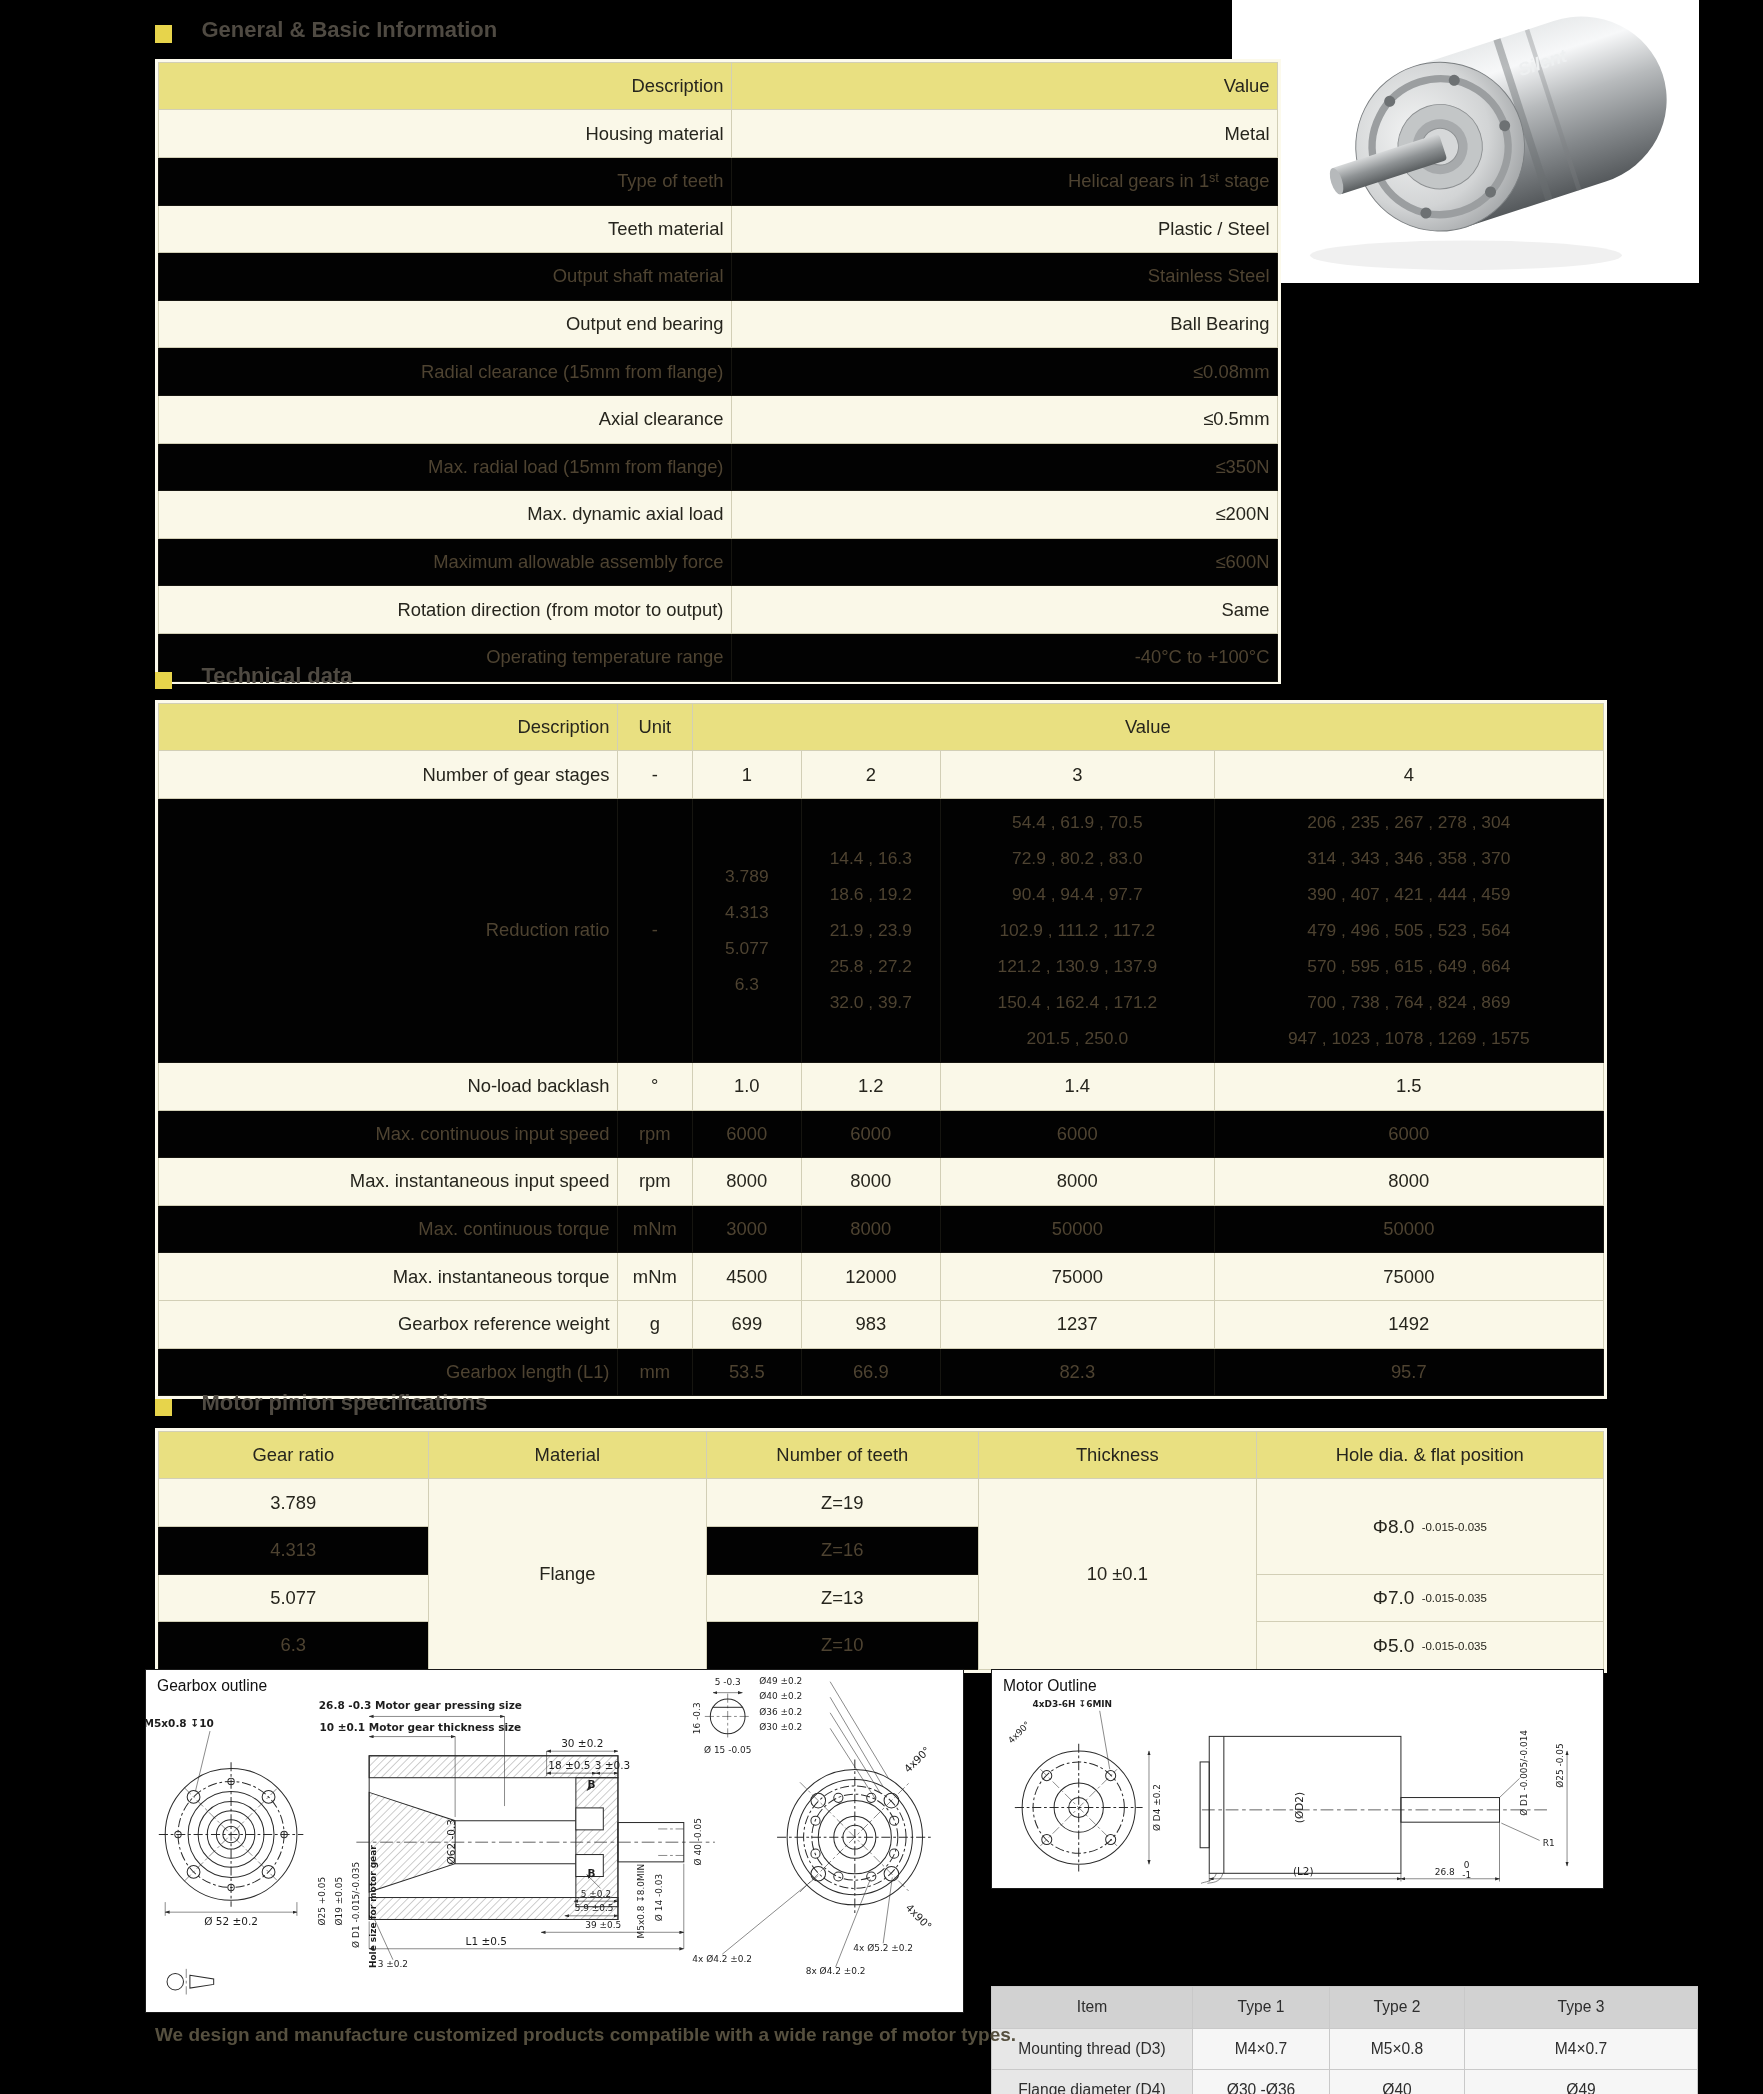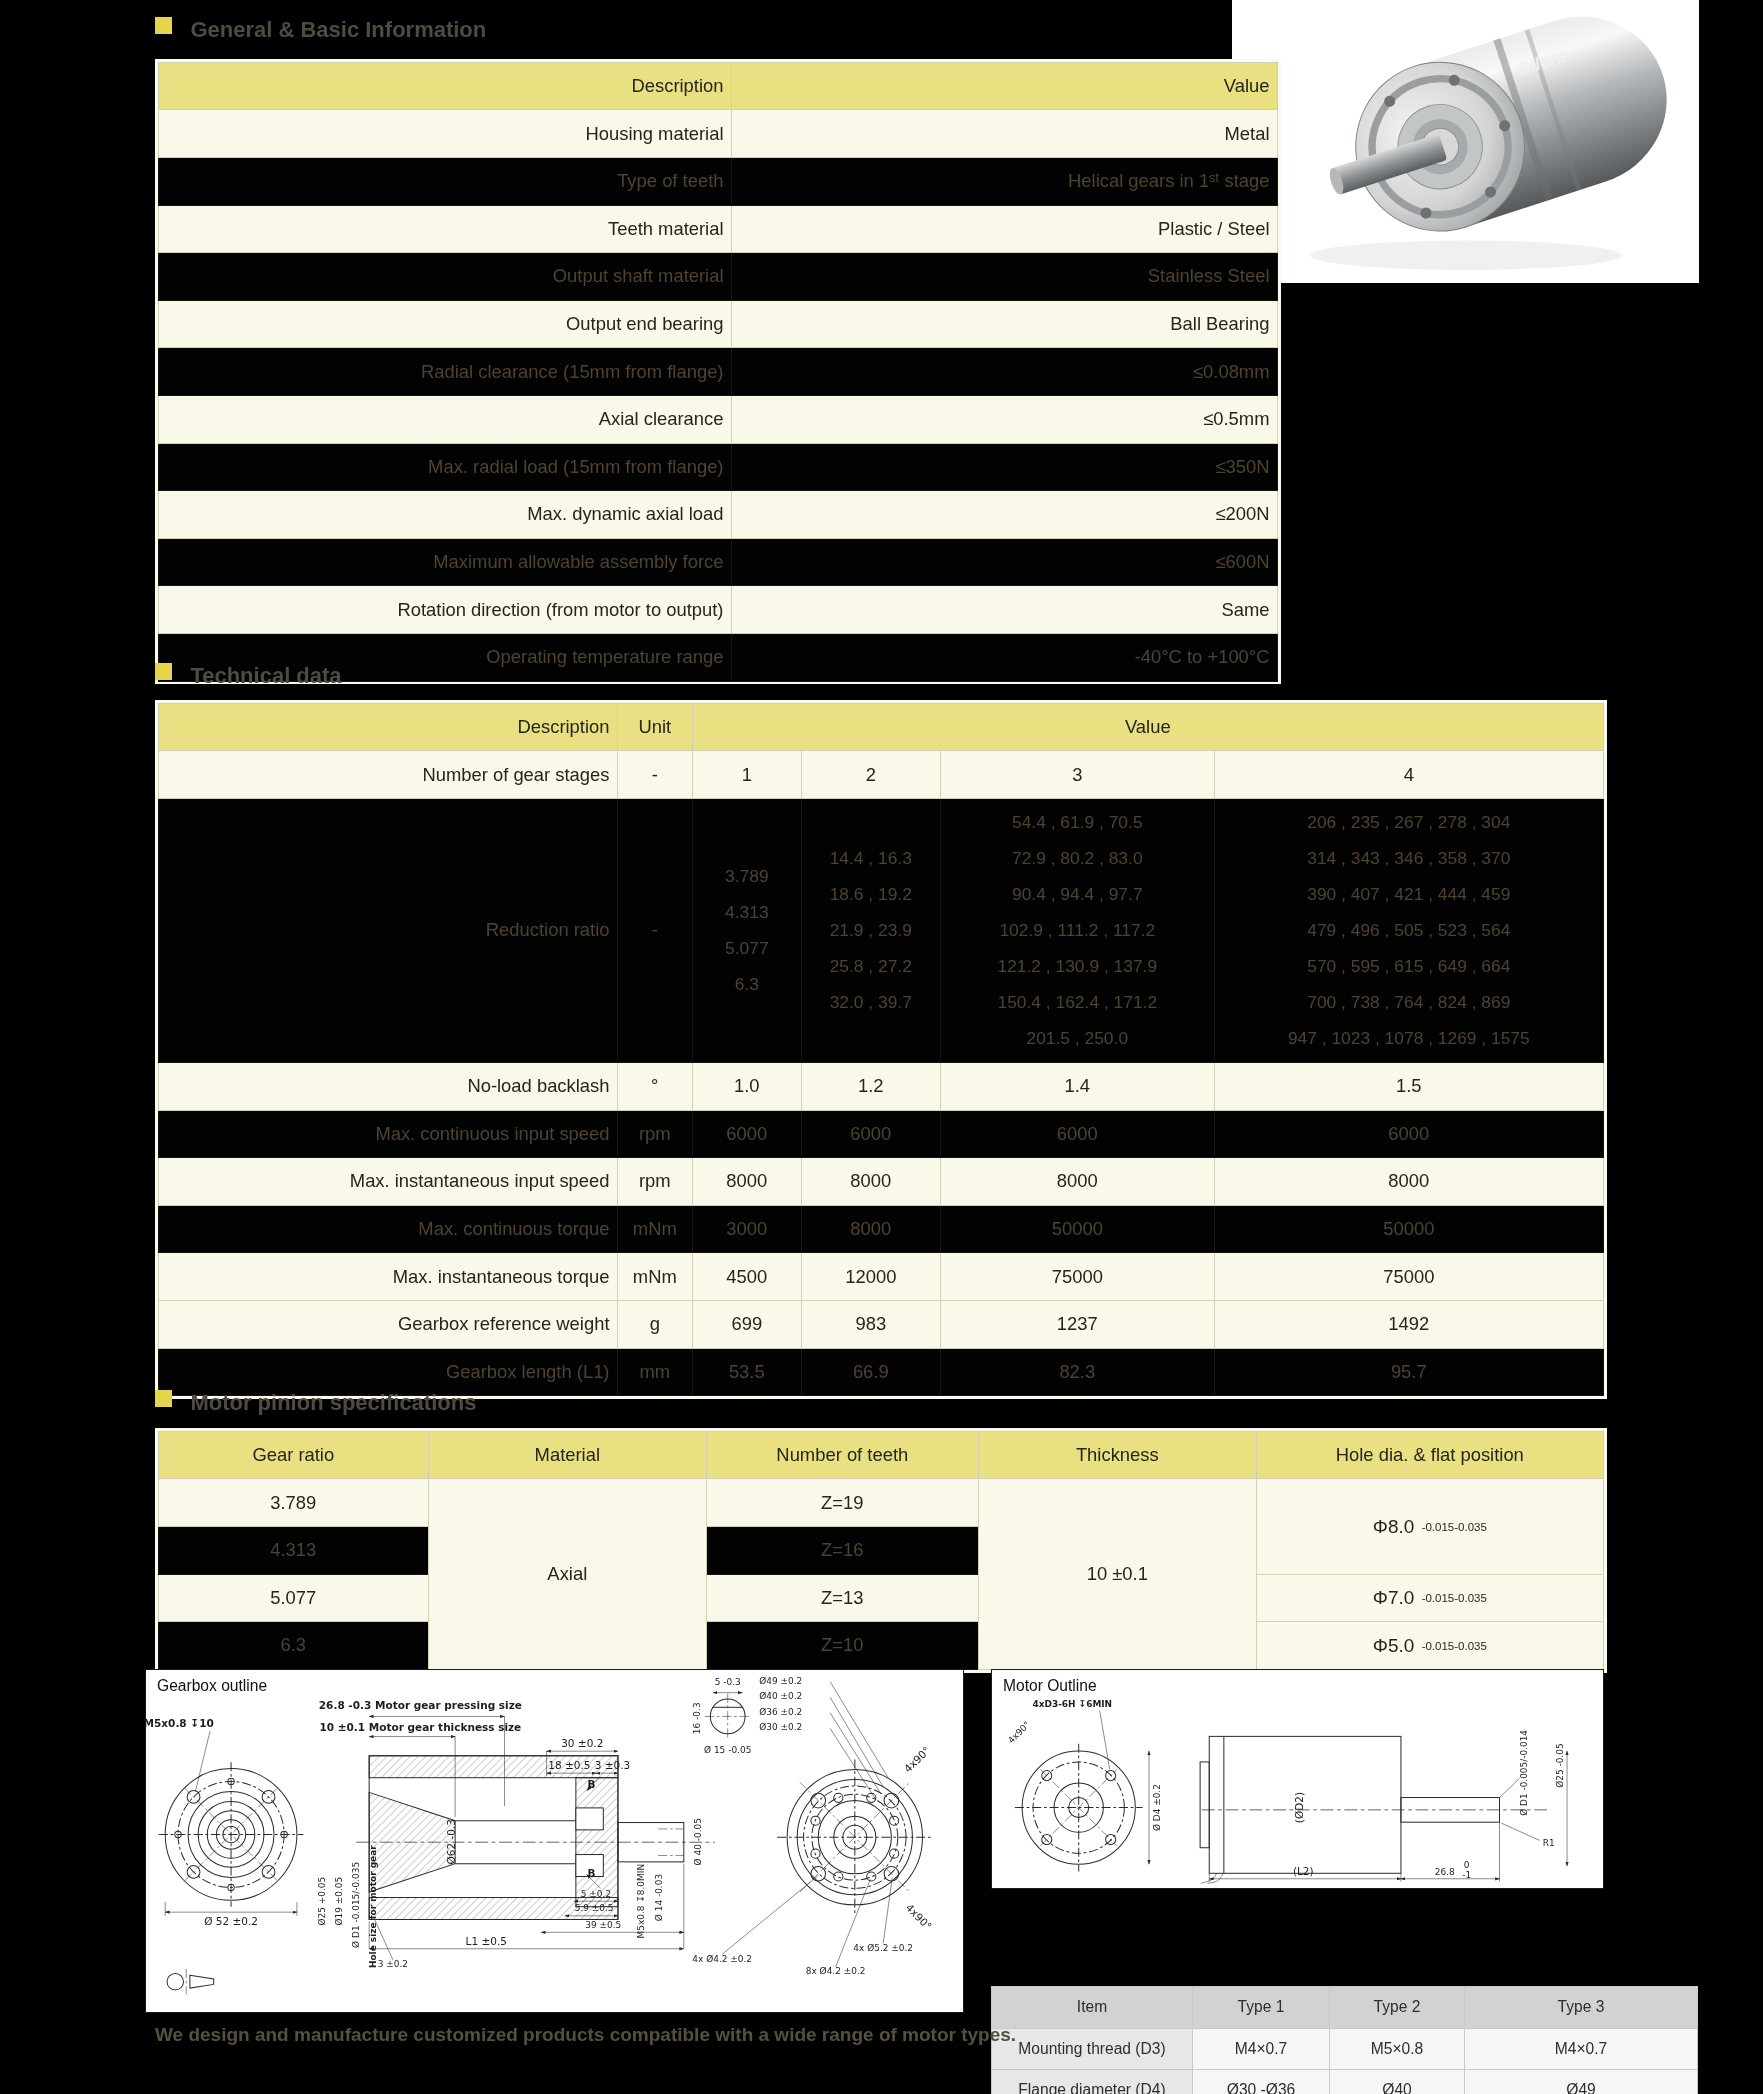--- a/index.html
+++ b/index.html
@@ -1,19 +1,19 @@
 <!DOCTYPE html>
 <html style="font-size:14.7px"><head>
 <meta charset="utf-8">
 <style>
   html,body{margin:0;padding:0}
   body{width:1763px;height:2095px;background:#000;position:relative;overflow:hidden;
        font-family:"Liberation Sans","DejaVu Sans",sans-serif;color:#26251d}
   .abs{position:absolute}
-  .sec-title{display:flex;align-items:flex-start;gap:18px;font-size:22px;font-weight:bold;color:#4f4a42}
+  .sec-title{display:flex;align-items:flex-end;gap:29px;font-size:22px;font-weight:bold;color:#4f4a42}
   .bullet{width:17.4px;height:17.4px;background:#e7d44b;display:inline-block;flex:0 0 auto}
   .tablewrap{background:#fcfaec;padding:2.8px}
   table{border-collapse:collapse;table-layout:fixed;width:100%}
   td{border:0.9px solid #d2cfb6;background:#faf8e8;font-size:18.4px;text-align:center;vertical-align:middle;
      padding:1.8px 7.3px;height:43px;color:#26251d;overflow:hidden}
   td.left{text-align:right;padding-left:14.7px}
   tr.head td{background:#e9e081}
   tr.dark td{background:#020202;color:#4e4331;border-color:#161510}
   tr.dark td.span{background:#faf8e8;color:#26251d;border-color:#d2cfb6}
   td.pre{white-space:pre-line;font-size:17.4px;line-height:36px;padding:5.5px 3.7px}
@@ -287,21 +287,21 @@
     <tbody>
         <tr class="head">
           <td>Gear ratio</td>
           <td>Material</td>
           <td>Number of teeth</td>
           <td>Thickness</td>
           <td>Hole dia. &amp; flat position</td>
         </tr>
         <tr>
           <td>3.789</td>
-          <td class="span" rowspan="4">Axial</td>
+          <td class="span" rowspan="4">Flange</td>
           <td>Z=19</td>
           <td class="span" rowspan="4">10 ±0.1</td>
           <td class="span hole" rowspan="2"><span class="hv">Φ8.0</span><span class="tol">
               <span>-0.015</span>
               <span>-0.035</span>
             </span></td>
         </tr>
         <tr class="dark">
           <td>4.313</td>
           <td>Z=16</td>

